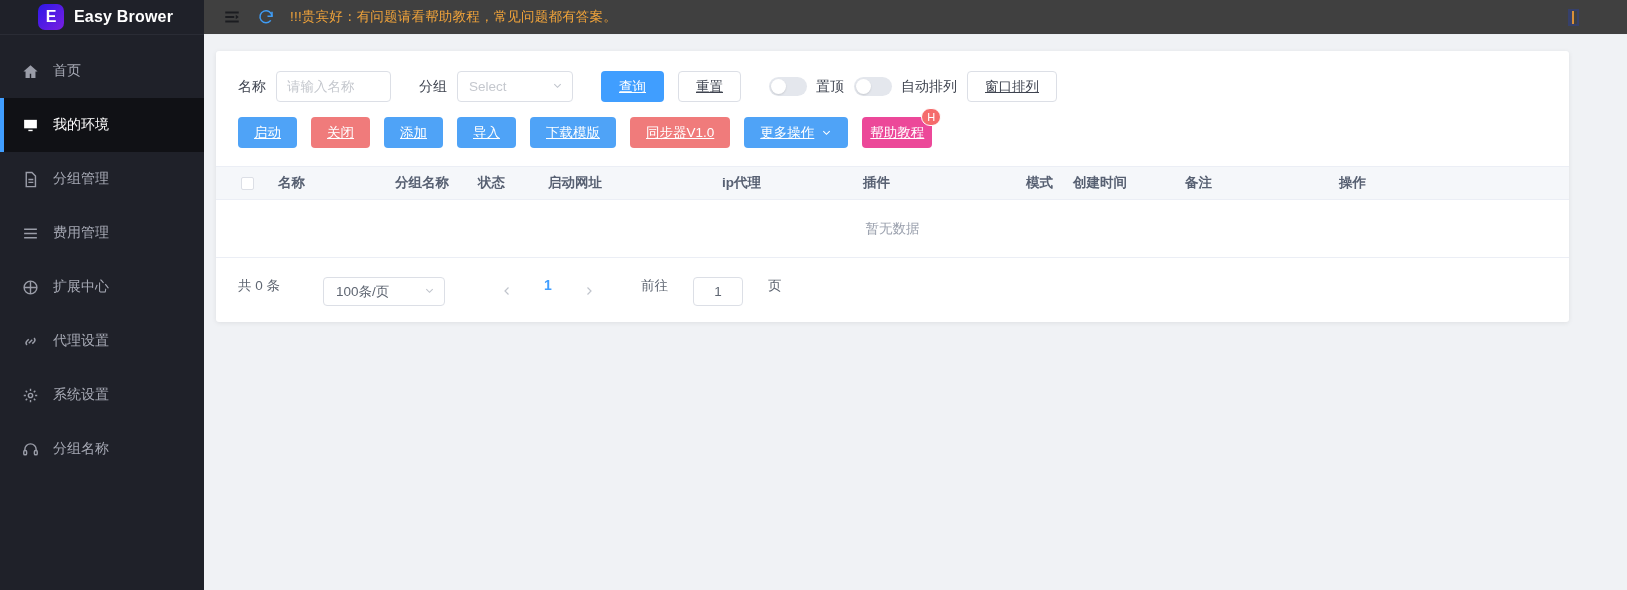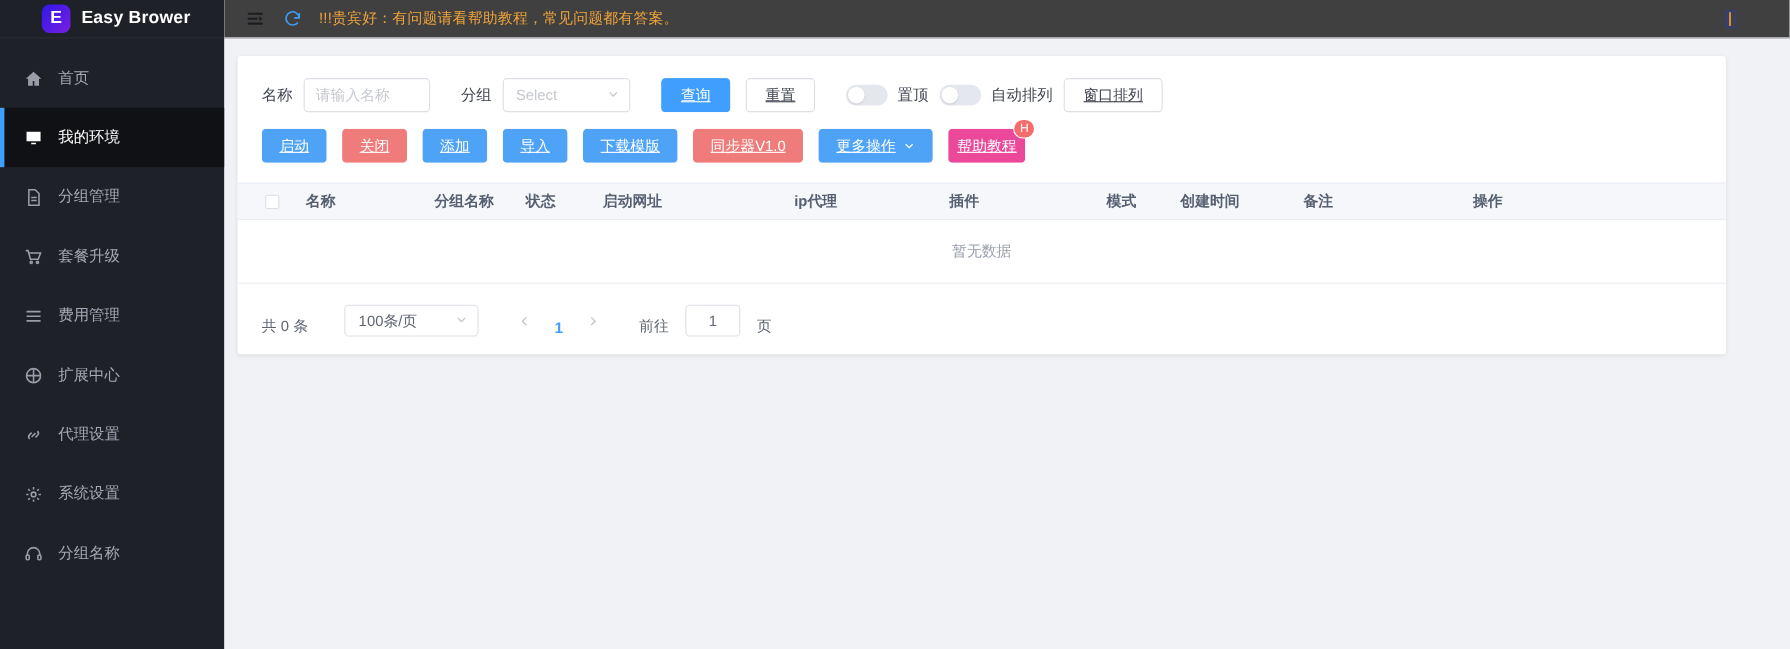--- a/index.html
+++ b/index.html
@@ -142,21 +142,21 @@
   .chk {
     width: 13px; height: 13px; border: 1px solid #dcdfe6; border-radius: 2px;
     background: #fff; cursor: pointer;
   }
   .empty-row {
     height: 58px; display: flex; align-items: center; justify-content: center;
     font-size: 13.5px; color: #9aa0ad; border-bottom: 1px solid #ebeef5;
   }
 
   
-  .pager { display: flex; align-items: flex-end; padding: 19px 0 8px 22px; gap: 6px; }
+  .pager { display: flex; align-items: flex-start; padding: 19px 0 8px 22px; gap: 16px; }
   .pg-total { font-size: 13.5px; color: #5f6672; margin-right: 14px; }
   .pg-select {
     width: 122px; height: 29px; border: 1px solid #dcdfe6; border-radius: 4px;
     display: flex; align-items: center; justify-content: space-between;
     padding: 0 9px 0 12px; font-size: 13.5px; color: #5f6672; cursor: pointer; margin-left: 13px;
   }
   .pg-arrow { width: 28px; height: 28px; display: flex; align-items: center; justify-content: center;
     color: #c0c4cc; font-size: 13px; cursor: pointer; }
   .pg-num { min-width: 22px; text-align: center; font-size: 14px; color: #409eff; font-weight: bold; cursor: pointer; }
   .pg-goto { font-size: 13.5px; color: #5f6672; margin: 0 9px 0 22px; }
@@ -201,30 +201,20 @@
       <div class="nav-item">
         <span class="ic">
           <svg width="17" height="17" viewBox="0 0 24 24" fill="none" stroke="currentColor" stroke-width="2">
               <path d="M6 2h8l5 5v15H6z"></path>
               <path d="M9 12h7M9 16h7"></path>
             </svg>
         </span>
         <span>分组管理</span>
       </div>
 
-      <div class="nav-item">
-        <span class="ic">
-          <svg width="17" height="17" viewBox="0 0 24 24" fill="none" stroke="currentColor" stroke-width="2">
-              <path d="M2 4h3l3 11h10l3-8H6"></path>
-              <circle cx="9" cy="19" r="1.4"></circle>
-              <circle cx="17" cy="19" r="1.4"></circle>
-            </svg>
-        </span>
-        <span>套餐升级</span>
-      </div>
 
       <div class="nav-item">
         <span class="ic">
           <svg width="17" height="17" viewBox="0 0 24 24" fill="none" stroke="currentColor" stroke-width="2.2">
               <path d="M3 6h18M3 12h18M3 18h18"></path>
             </svg>
         </span>
         <span>费用管理</span>
       </div>
 
@@ -351,21 +341,21 @@
           <div class="thead">
             <div class="th" style="width:62px;display:flex;justify-content:center;">
               <span class="chk"></span>
             </div>
             <div class="th" style="width:117px;">名称</div>
             <div class="th" style="width:83px;">分组名称</div>
             <div class="th" style="width:70px;">状态</div>
             <div class="th" style="width:174px;">启动网址</div>
             <div class="th" style="width:141px;">ip代理</div>
             <div class="th" style="width:143px;">插件</div>
-            <div class="th" style="width:67px;">模式</div>
+            <div class="th" style="width:67px;text-align:center;">模式</div>
             <div class="th" style="width:112px;">创建时间</div>
             <div class="th" style="width:154px;">备注</div>
             <div class="th" style="width:80px;">操作</div>
           </div>
           <div class="empty-row">暂无数据</div>
         </div>
 
         <div class="pager">
           <span class="pg-total">共 0 条</span>
           <div class="pg-select">

